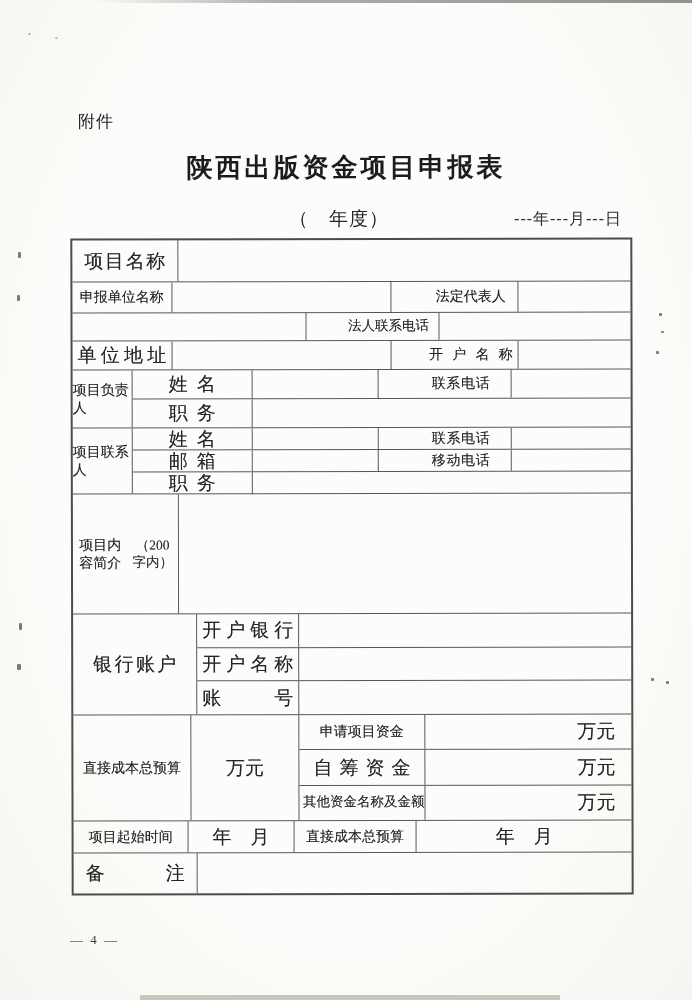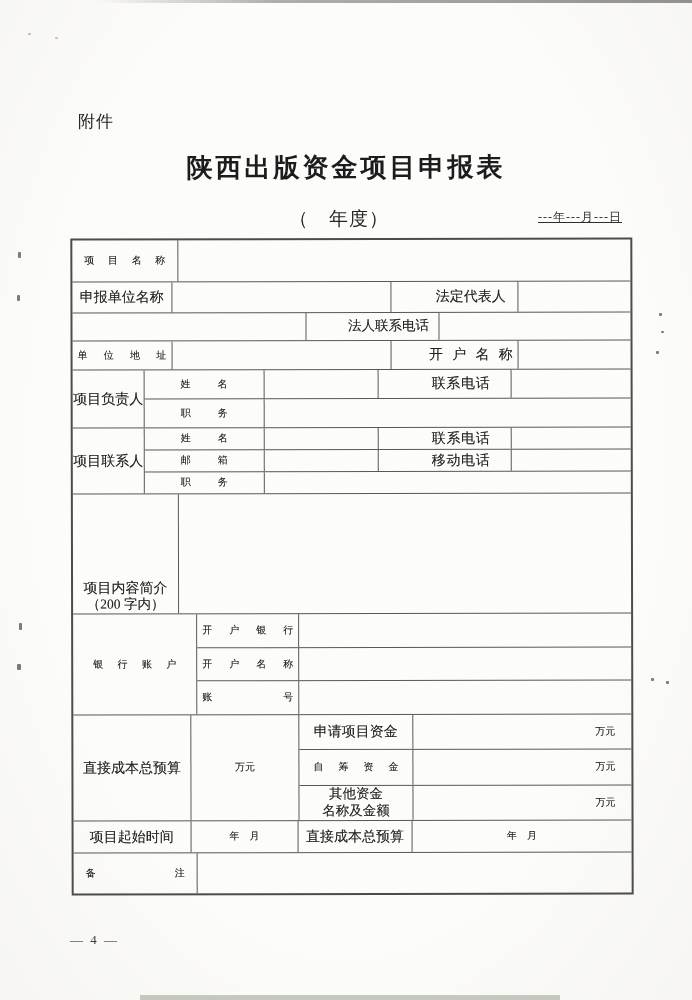--- a/index.html
+++ b/index.html
@@ -14,57 +14,57 @@
     background:radial-gradient(ellipse at 50% 45%, #fcfcfa 60%, #f6f5f1 100%);
   }
   
   .attachment{position:absolute;left:78px;top:110px;font-size:17px;letter-spacing:1px;}
   .title{
     position:absolute;left:0;top:150px;width:692px;text-align:center;
     font-size:26px;font-weight:bold;letter-spacing:3px;color:#1c1c1c;
     transform:rotate(-0.15deg);
   }
   .year-line{position:absolute;left:289px;top:206px;font-size:19px;letter-spacing:1px;}
-  .date-line{position:absolute;left:460px;top:209px;width:162px;text-align:right;font-size:12px;letter-spacing:1px;color:#2e2e2e;text-decoration:underline;}
+  .date-line{position:absolute;left:460px;top:209px;width:162px;text-align:right;font-size:16px;letter-spacing:1px;color:#2e2e2e;}
   
   .form-table{
     position:absolute;left:71px;top:238px;width:562px;
     border:2px solid #4c4c4c;box-sizing:border-box;
     background:transparent;
     transform:rotate(-0.12deg);
   }
   .form-table *{box-sizing:border-box;}
   .row,.srow{display:flex;width:100%;}
   .bb{border-bottom:1px solid #585858;}
   .cell{
     display:flex;align-items:center;justify-content:center;
-    font-size:10px;color:#242424;line-height:1.25;
+    font-size:19px;color:#242424;line-height:1.25;
     text-shadow:0 0 0.5px rgba(50,50,50,0.45);
   }
   .br{border-right:1px solid #585858;}
   .stack{display:flex;flex-direction:column;flex:1;}
   .stack .row{flex:1;}
   .grow{flex:1;}
   
-  .wA{width:106px;} .wB{width:120px;} .wC{width:114px;} .wD{width:101px;margin-left:32px;} .wE{width:119px;}
+  .wA{width:106px;} .wB{width:120px;} .wC{width:126px;} .wD{width:101px;margin-left:32px;} .wE{width:119px;}
   .wV{width:234px;}
   .wA2{width:124px;} .wB2{width:102px;}
   .wA3{width:118px;} .wU{width:108px;}
   .wD2{width:220px;}
   
   .h42{height:42px;} .h31{height:31px;} .h28{height:28px;} .h29{height:29px;}
   .h58{height:58px;} .h30{height:30px;} .h66{height:66px;} .h22{height:22px;}
   .h120{height:120px;} .h101{height:101px;} .h34{height:34px;} .h33{height:33px;}
   .h106{height:106px;} .h36{height:36px;} .h32{height:32px;} .h40{height:40px;}
   
   .spread{display:block;width:100%;text-align:justify;text-align-last:justify;}
   .pad12{padding:0 12px;} .pad26{padding:0 36px;} .pad10{padding:0 5px;}
   .pad8{padding:0 21px;} .pad20{padding:0 20px;} .pad14{padding:0 14px;}
   .fs14{font-size:14px;} .fs135{font-size:13.5px;} .fs125{font-size:12.5px;}
-  .two-line{display:flex;flex-direction:column;align-items:center;justify-content:flex-end;}
+  .two-line{display:flex;align-items:center;justify-content:flex-end;}
   .two-line span{display:block;text-align:center;}
   .money{justify-content:flex-end;padding-right:16px;}
   
   .footer{position:absolute;left:70px;top:932px;font-size:13px;letter-spacing:2px;color:#3d3d3d;}
   
   .art{position:absolute;background:#5a5a5a;}
   .edge-top{left:95px;top:0;width:597px;height:3px;background:linear-gradient(to right, rgba(110,110,110,0) 0%, rgba(110,110,110,0.55) 30%, rgba(90,90,90,0.65) 100%);}
   .edge-bottom{left:140px;top:995px;width:420px;height:5px;background:#b7bbb2;opacity:0.8;}
   .dot{border-radius:1px;opacity:0.8;}
 </style>

